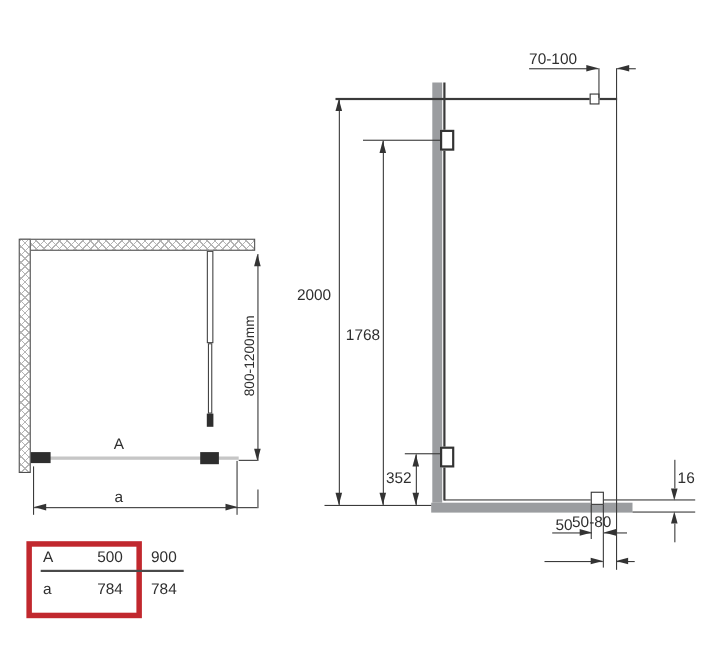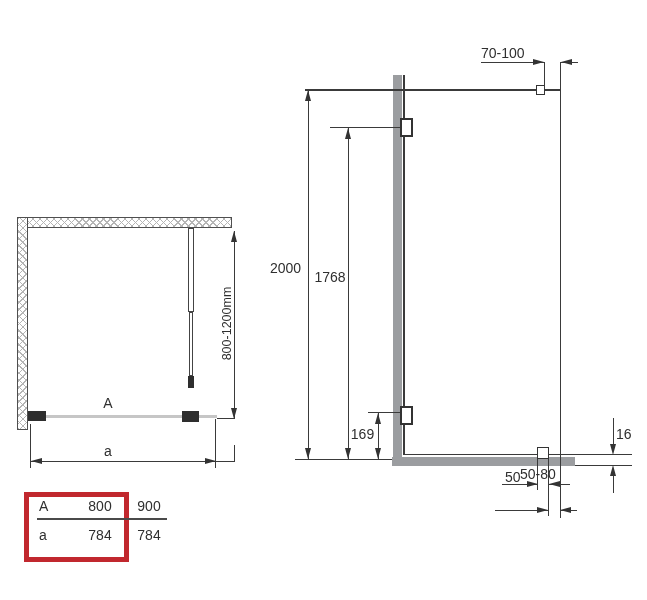--- a/index.html
+++ b/index.html
@@ -61,21 +61,21 @@
 
   <div class="line" style="left:31px;top:461px;width:203px;height:1px;"></div>
   <div class="ah ah-left" style="left:31px;top:458px;"></div>
   <div class="ah ah-right" style="left:205px;top:458px;"></div>
   <div class="line" style="left:30px;top:424px;width:1px;height:44px;"></div>
   <div class="line" style="left:215px;top:419px;width:1px;height:49px;"></div>
   <div class="line" style="left:234px;top:445px;width:1px;height:17px;"></div>
 
   <div class="hl-box" style="left:24px;top:492px;width:105px;height:70px;"></div>
   <div class="lbl" style="left:39px;top:499px;width:16px;">A</div>
-  <div class="lbl rgt" style="left:82px;top:499px;width:36px;">800</div>
+  <div class="lbl rgt" style="left:82px;top:499px;width:36px;">500</div>
   <div class="lbl ctr" style="left:131px;top:499px;width:36px;">900</div>
   <div class="line" style="left:37px;top:518px;width:130px;height:2px;background:#4a4a4a;"></div>
   <div class="lbl" style="left:39px;top:528px;width:16px;">a</div>
   <div class="lbl rgt" style="left:82px;top:528px;width:36px;">784</div>
   <div class="lbl ctr" style="left:131px;top:528px;width:36px;">784</div>
 
   <div class="gray" style="left:393px;top:75px;width:9px;height:382px;"></div>
   <div class="gray" style="left:392px;top:457px;width:183px;height:9px;"></div>
 
   <div class="line" style="left:403px;top:75px;width:2px;height:380px;"></div>
@@ -92,27 +92,27 @@
 
   <div class="line" style="left:308px;top:90px;width:1px;height:369px;"></div>
   <div class="ah ah-up" style="left:305px;top:90px;"></div>
   <div class="ah ah-down" style="left:305px;top:448px;"></div>
   <div class="lbl rgt" style="left:267px;top:261px;width:37px;">2000</div>
 
   <div class="line" style="left:330px;top:127px;width:70px;height:1px;"></div>
   <div class="line" style="left:348px;top:128px;width:1px;height:331px;"></div>
   <div class="ah ah-up" style="left:345px;top:128px;"></div>
   <div class="ah ah-down" style="left:345px;top:448px;"></div>
-  <div class="lbl ctr" style="left:311px;top:270px;width:38px;">1768</div>
+  <div class="lbl ctr" style="left:311px;top:297px;width:38px;">1768</div>
 
   <div class="line" style="left:368px;top:412px;width:32px;height:1px;"></div>
   <div class="line" style="left:378px;top:413px;width:1px;height:46px;"></div>
   <div class="ah ah-up" style="left:375px;top:413px;"></div>
   <div class="ah ah-down" style="left:375px;top:448px;"></div>
-  <div class="lbl md rgt" style="left:349px;top:427px;width:27px;">169</div>
+  <div class="lbl md rgt" style="left:349px;top:427px;width:27px;">352</div>
 
   <div class="lbl" style="left:481px;top:46px;width:52px;">70-100</div>
   <div class="line" style="left:481px;top:62px;width:63px;height:1px;"></div>
   <div class="ah ah-right" style="left:533px;top:59px;"></div>
   <div class="line" style="left:561px;top:62px;width:17px;height:1px;"></div>
   <div class="ah ah-left" style="left:561px;top:59px;"></div>
   <div class="line" style="left:544px;top:62px;width:1px;height:27px;"></div>
   <div class="line" style="left:560px;top:62px;width:1px;height:28px;"></div>
 
   <div class="line" style="left:613px;top:418px;width:1px;height:26px;"></div>

